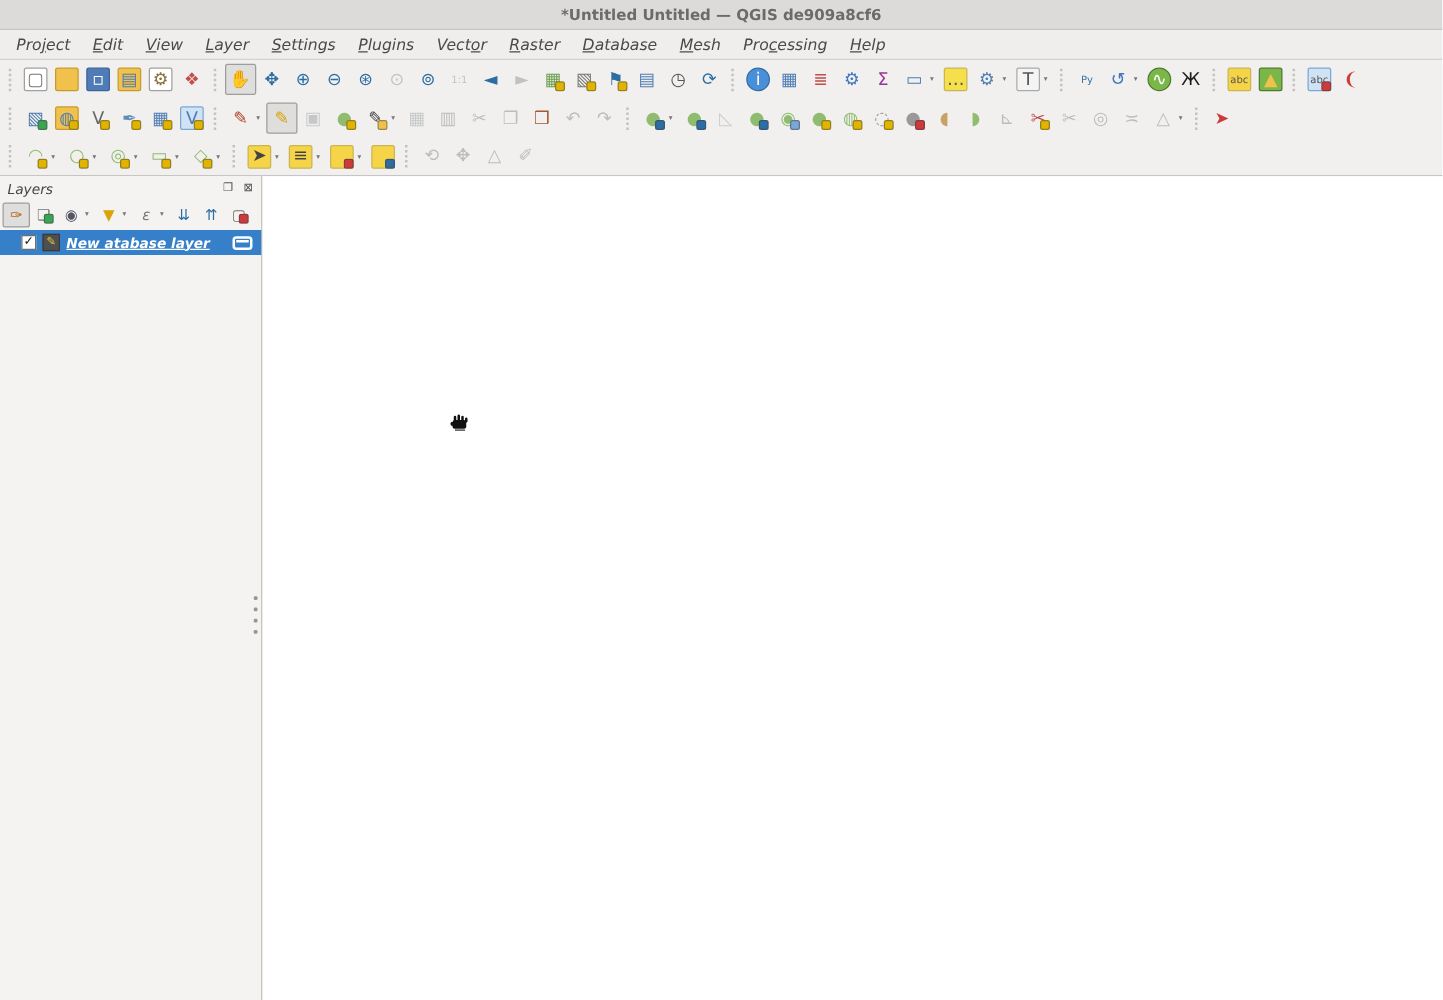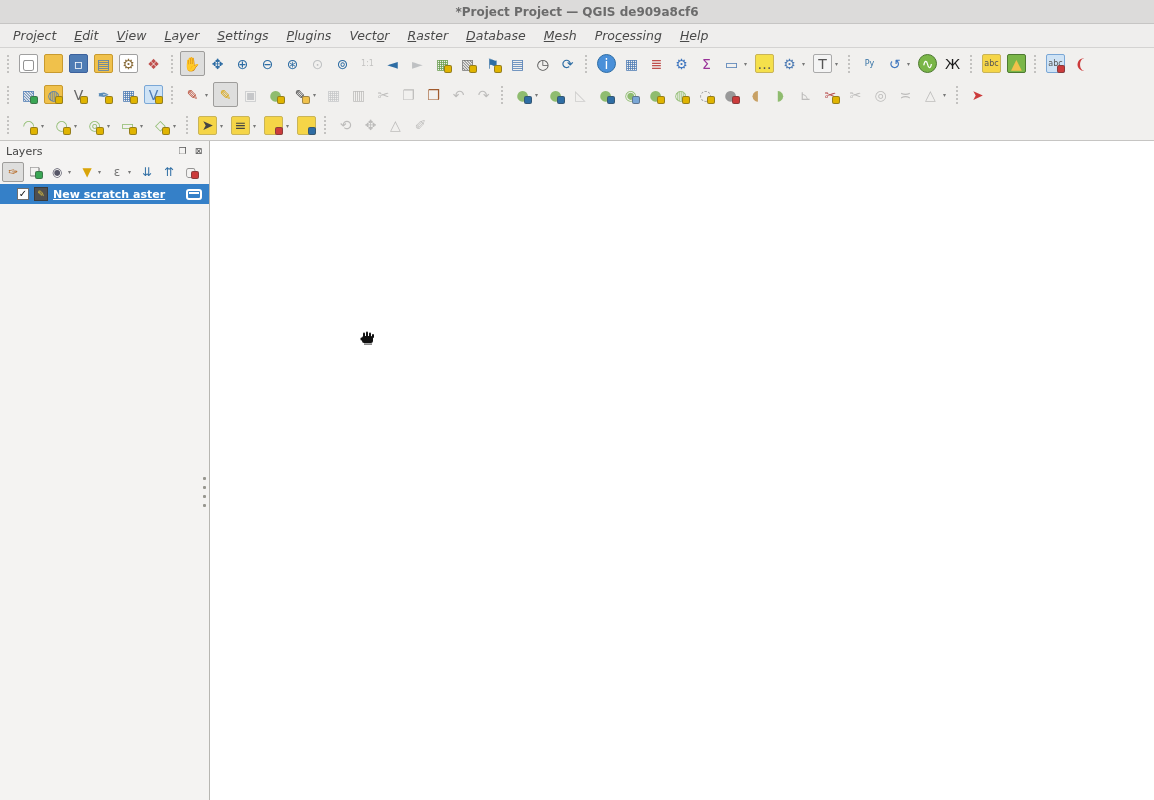--- a/index.html
+++ b/index.html
@@ -36,21 +36,21 @@
     width:19px; height:19px; display:flex; align-items:center; justify-content:center;
     font-size:14px; line-height:1; border-radius:2px; color:#555;
   }
   .tb-btn.sm .tb-glyph { width:16px; height:16px; font-size:12px; }
   .tb-glyph.small { font-size:8px; font-weight:normal; letter-spacing:0; }
   .tb-badge {
     position:absolute; right:2px; bottom:2px; width:8px; height:8px;
     border-radius:2px; border:1px solid rgba(60,60,60,.45);
   }
   .tb-dd { font-size:6px; color:#777; width:8px; flex:0 0 auto; text-align:left; }
-  .main { position:absolute; top:141px; bottom:0; left:0; right:0; display:flex; }
+  .main { position:absolute; top:141px; bottom:0; left:0; right:0; display:flex;font-style:italic; }
   .layers-panel {
     width:210px; background:#f4f3f2; border-right:1px solid #b7b6b2;
     display:flex; flex-direction:column; position:relative; flex:0 0 auto;
   }
   .panel-header { display:flex; align-items:center; height:18px; padding:2px 4px 0 6px; font-size:11px; color:#454545; }
   .panel-header .ptitle { flex:1; }
   .panel-btn { width:13px; height:13px; display:flex; align-items:center; justify-content:center; font-size:9px; color:#555; margin-left:3px; }
   .panel-toolbar { display:flex; align-items:center; height:24px; padding:1px 2px 0 2px; }
   .layer-row { height:20px; display:flex; align-items:center; margin-top:1px; }
   .layer-row.selected { background:#3580c8; }
@@ -68,21 +68,21 @@
   .memory-badge::before { content:""; position:absolute; left:1px; right:1px; top:1px; height:2px; background:#fff; }
   .splitter-dots { position:absolute; right:2px; top:330px; width:4px; }
   .splitter-dots i { display:block; width:3px; height:3px; background:#97968f; border-radius:1px; margin:6px 0; }
   .canvas { flex:1; background:#ffffff; position:relative; }
   .pan-cursor { position:absolute; left:360px; top:330px; width:16px; height:16px; z-index:5; }
 </style>
 </head>
 <body>
 
 <div class="titlebar">
-  <span>*Project Project — QGIS de909a8cf6</span>
+  <span>*Untitled Untitled — QGIS de909a8cf6</span>
 </div>
 
 <div class="menubar">
     <span class="menu-item">Pro<u>j</u>ect</span>
     <span class="menu-item"><u>E</u>dit</span>
     <span class="menu-item"><u>V</u>iew</span>
     <span class="menu-item"><u>L</u>ayer</span>
     <span class="menu-item"><u>S</u>ettings</span>
     <span class="menu-item"><u>P</u>lugins</span>
     <span class="menu-item">Vect<u>o</u>r</span>
@@ -459,21 +459,21 @@
         </span>
         <span class="tb-btn sm">
           <span class="tb-glyph" style="color: rgb(119, 119, 119);">▢</span>
           <span class="tb-badge" style="background: rgb(204, 59, 59);"></span>
         </span>
       </div>
     <div class="layer-row selected">
       <span class="layer-indent"></span>
       <span class="layer-checkbox">✓</span>
       <span class="layer-icon">✎</span>
-      <span class="layer-label">New scratch aster</span>
+      <span class="layer-label">New atabase layer</span>
       <span class="memory-badge"></span>
     </div>
     <div class="splitter-dots">
         <i></i>
         <i></i>
         <i></i>
         <i></i>
       </div>
   </div>
 

